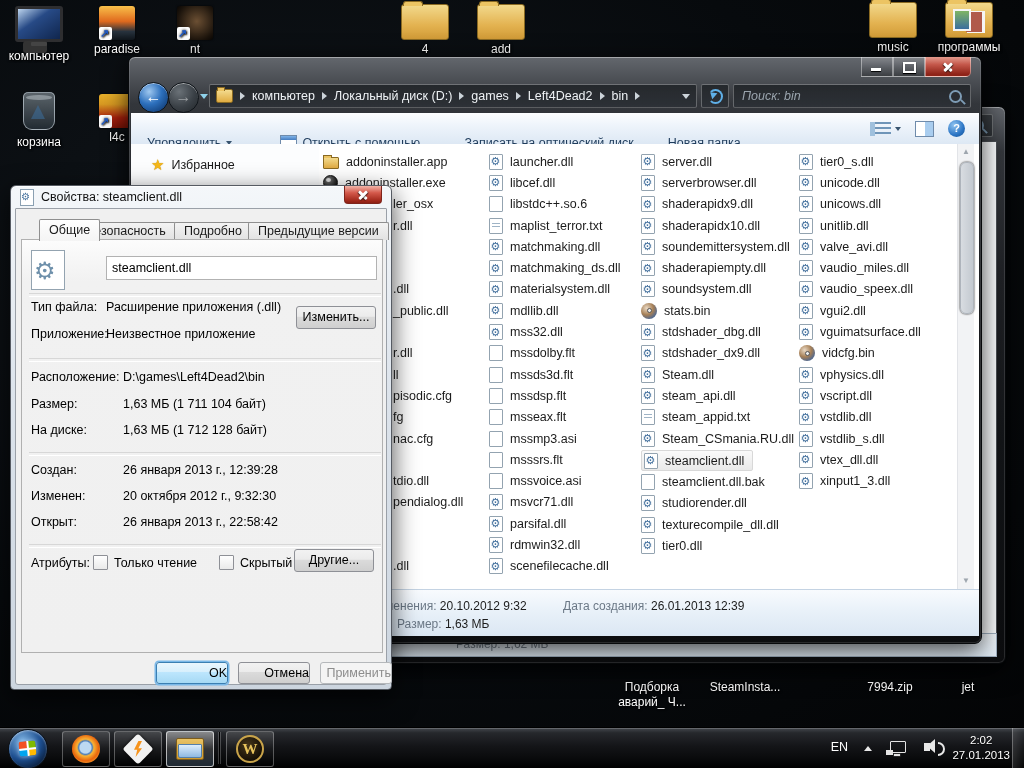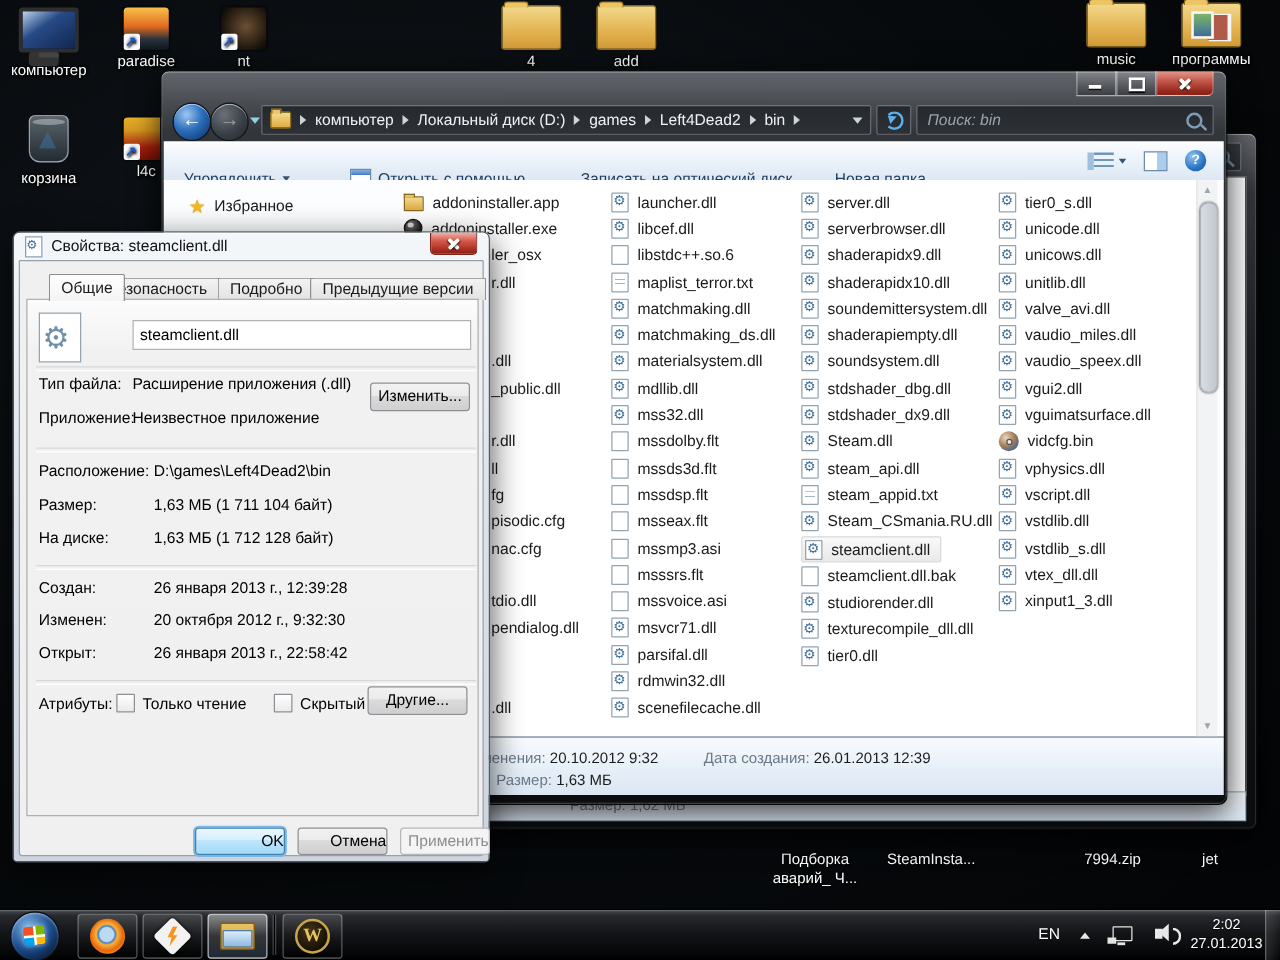--- a/index.html
+++ b/index.html
@@ -355,24 +355,24 @@
         <div class="frow frag">
           <span class="fname"></span>
         </div>
         <div class="frow frag">
           <span class="fname">r.dll</span>
         </div>
         <div class="frow frag">
           <span class="fname">ll</span>
         </div>
         <div class="frow frag">
+          <span class="fname">pisodic.cfg</span>
+        </div>
+        <div class="frow frag">
           <span class="fname">fg</span>
-        </div>
-        <div class="frow frag">
-          <span class="fname">pisodic.cfg</span>
         </div>
         <div class="frow frag">
           <span class="fname">nac.cfg</span>
         </div>
         <div class="frow frag">
           <span class="fname"></span>
         </div>
         <div class="frow frag">
           <span class="fname">tdio.dll</span>
         </div>
@@ -494,20 +494,24 @@
           <span class="fi ic-dll"></span>
           <span class="fname">soundemittersystem.dll</span>
         </div>
         <div class="frow">
           <span class="fi ic-dll"></span>
           <span class="fname">shaderapiempty.dll</span>
         </div>
         <div class="frow">
           <span class="fi ic-dll"></span>
           <span class="fname">soundsystem.dll</span>
+        </div>
+        <div class="frow">
+          <span class="fi ic-bin"></span>
+          <span class="fname">stats.bin</span>
         </div>
         <div class="frow">
           <span class="fi ic-dll"></span>
           <span class="fname">stdshader_dbg.dll</span>
         </div>
         <div class="frow">
           <span class="fi ic-dll"></span>
           <span class="fname">stdshader_dx9.dll</span>
         </div>
         <div class="frow">

